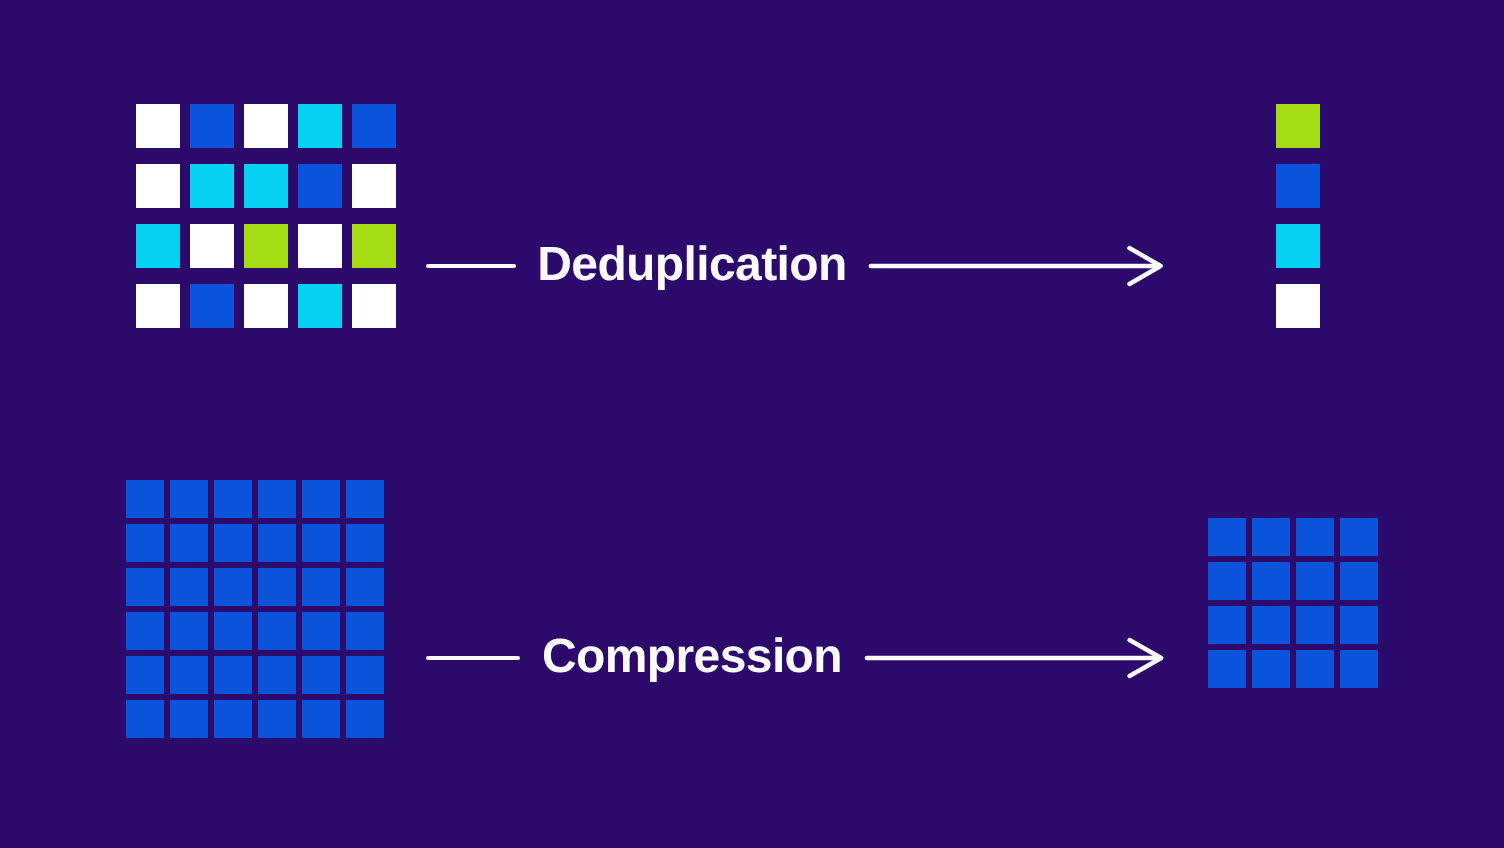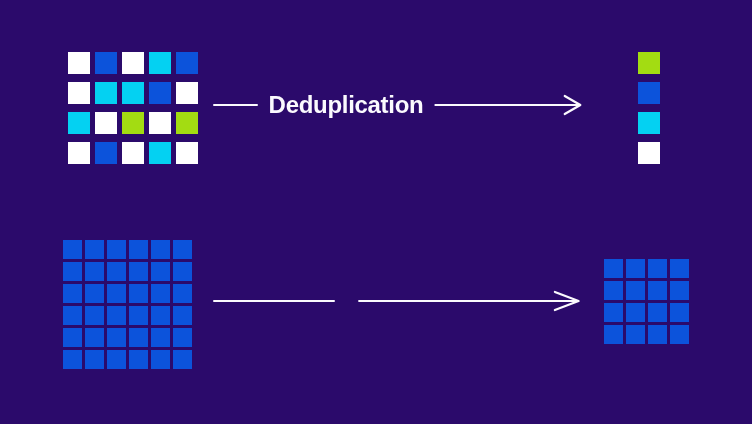--- a/index.html
+++ b/index.html
@@ -29,20 +29,21 @@
   .dedup-result   { left: 638px; top: 52px;  }
   .comp-source    { left: 63px;  top: 240px; }
   .comp-result    { left: 604px; top: 259px; }
   .arrow-row {
     position: absolute;
     left: 213px;
     width: 372px;
     height: 26px;
     display: flex;
     align-items: center;
+    margin-top: 28px;
   }
   .arrow-row.dedup { top: 92px; }
   .arrow-row.comp  { top: 288px; }
   .arrow-line-left {
     flex: 1 1 auto;
     height: 2px;
     background: currentColor;
     border-radius: 1px;
     margin-right: 11px;
   }
@@ -138,20 +139,21 @@
       <div class="cell" style="width: 19px; height: 19px; background: rgb(12, 83, 219);"></div>
       <div class="cell" style="width: 19px; height: 19px; background: rgb(12, 83, 219);"></div>
       <div class="cell" style="width: 19px; height: 19px; background: rgb(12, 83, 219);"></div>
       <div class="cell" style="width: 19px; height: 19px; background: rgb(12, 83, 219);"></div>
       <div class="cell" style="width: 19px; height: 19px; background: rgb(12, 83, 219);"></div>
       <div class="cell" style="width: 19px; height: 19px; background: rgb(12, 83, 219);"></div>
     </div>
 
   <div class="arrow-row comp" style="color: rgb(251, 250, 254);">
     <span class="arrow-line-left"></span>
+    <span class="arrow-label">Compression</span>
     <svg class="arrow-right-svg" viewBox="0 0 106 26" preserveAspectRatio="none" aria-hidden="true">
       <path d="M1 13 H102" stroke="currentColor" stroke-width="2.2" stroke-linecap="round" vector-effect="non-scaling-stroke"></path>
       <path d="M92 4 L103 13 L92 22" stroke="currentColor" stroke-width="2.2" fill="none" stroke-linecap="round" stroke-linejoin="round" vector-effect="non-scaling-stroke"></path>
     </svg>
   </div>
 
   <div class="grid comp-result" style="grid-template-columns: repeat(4, 19px); gap: 3px;">
       <div class="cell" style="width: 19px; height: 19px; background: rgb(12, 83, 219);"></div>
       <div class="cell" style="width: 19px; height: 19px; background: rgb(12, 83, 219);"></div>
       <div class="cell" style="width: 19px; height: 19px; background: rgb(12, 83, 219);"></div>

